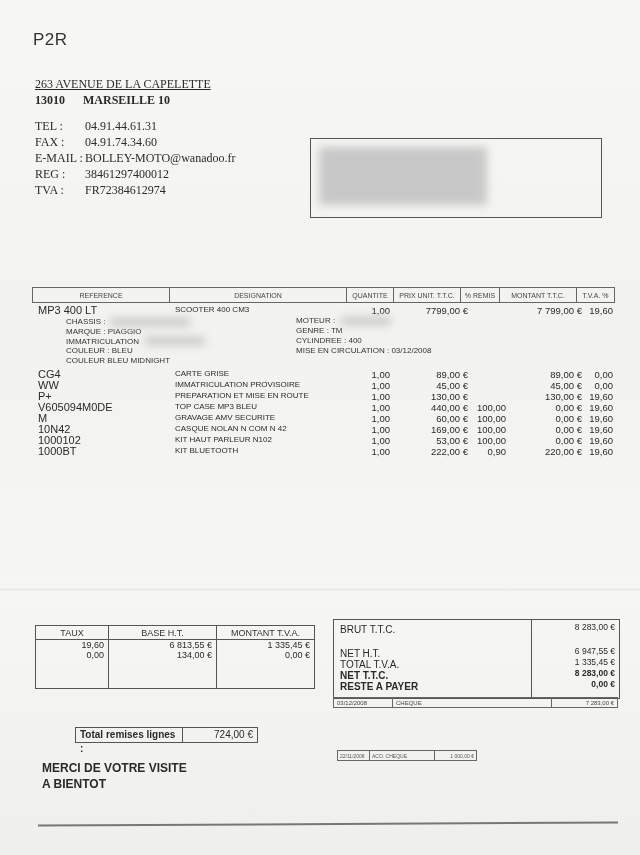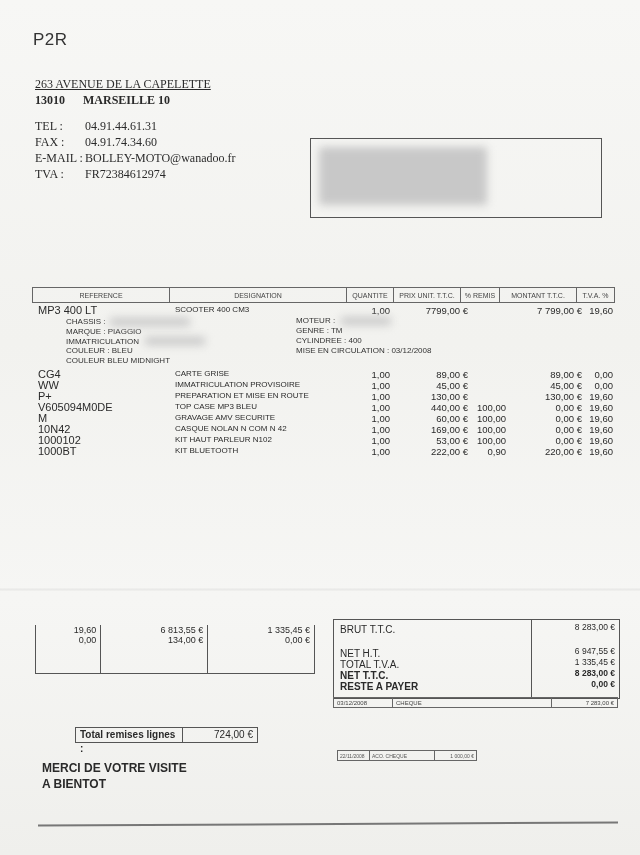--- a/index.html
+++ b/index.html
@@ -106,20 +106,24 @@
       </div>
     <div class="row">
         <span class="lbl">FAX :</span>
         <span>04.91.74.34.60</span>
       </div>
     <div class="row">
         <span class="lbl">E-MAIL :</span>
         <span>BOLLEY-MOTO@wanadoo.fr</span>
       </div>
     <div class="row">
+        <span class="lbl">REG :</span>
+        <span>38461297400012</span>
+      </div>
+    <div class="row">
         <span class="lbl">TVA :</span>
         <span>FR72384612974</span>
       </div>
   </div>
 
   <div class="abs client-box">
     <div class="blur" style="left:8px;top:8px;width:168px;height:58px;"></div>
   </div>
 
 
@@ -227,20 +231,25 @@
     <span class="desig">KIT BLUETOOTH</span>
     <span class="qty num">1,00</span>
     <span class="pu num">222,00 €</span>
     <span class="rem num">0,90</span>
     <span class="mt num">220,00 €</span>
     <span class="tva num">19,60</span>
   </div>
 
   <table class="abs tva-table">
     <tbody>
+        <tr>
+      <th style="width:70px">TAUX</th>
+      <th style="width:105px">BASE H.T.</th>
+      <th>MONTANT T.V.A.</th>
+    </tr>
     <tr>
       <td>19,60</td>
       <td>6 813,55 €</td>
       <td>1 335,45 €</td>
     </tr>
     <tr>
       <td>0,00</td>
       <td>134,00 €</td>
       <td>0,00 €</td>
     </tr>

